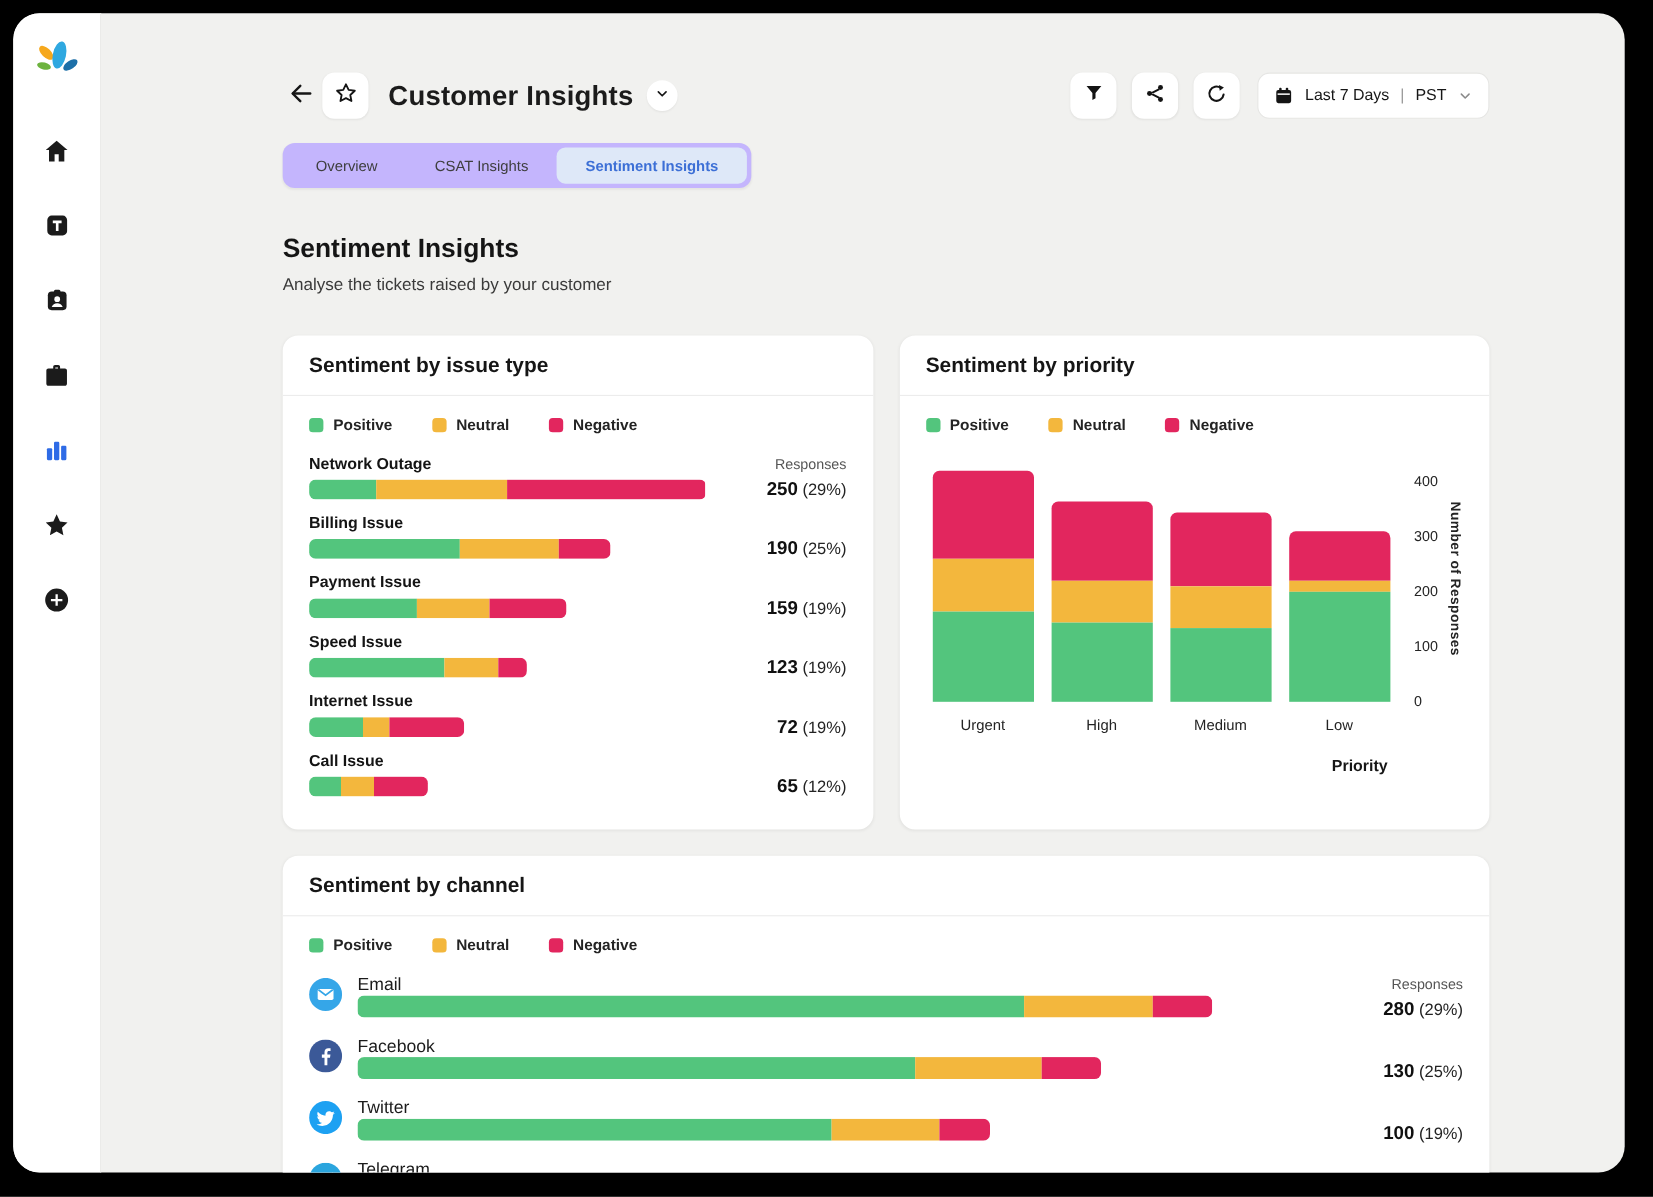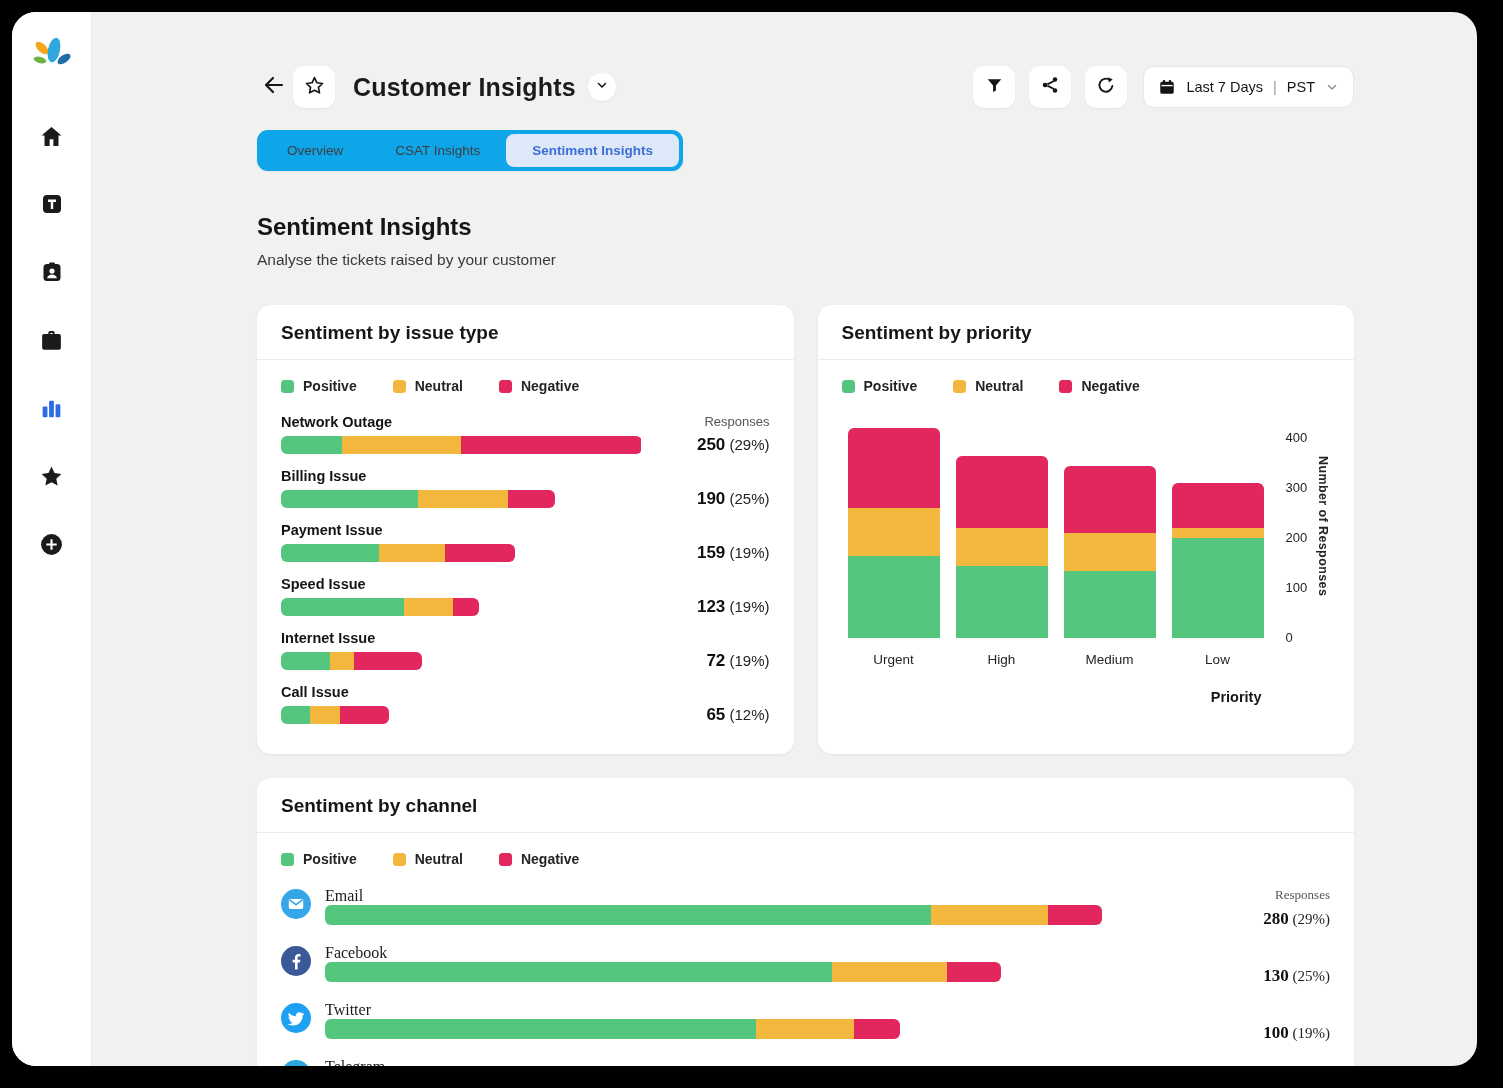--- a/index.html
+++ b/index.html
@@ -31,21 +31,21 @@
   .title-chev { width:28px; height:28px; background:#fff; border-radius:50%;
                 display:flex; align-items:center; justify-content:center; margin-left:12px; cursor:pointer;
                 box-shadow:0 1px 2px rgba(0,0,0,.06); }
   .datechip { height:42px; background:#fff; border:1px solid #e6e6e4; border-radius:11px;
               display:flex; align-items:center; padding:0 14px; margin-left:16px; cursor:pointer;
               font-size:14.5px; font-weight:500; color:#161616; }
   .datechip .cal { margin-right:10px; display:flex; }
   .datechip .pipe { color:#9a9a9a; margin:0 10px; font-weight:400; }
   .datechip .chev { margin-left:10px; display:flex; }
 
-  .tabs { display:inline-flex; background:#0ea5e9; border-radius:11px; padding:4px; margin-top:22px;
+  .tabs { display:inline-flex; background:#c4b5fd; border-radius:11px; padding:4px; margin-top:22px;
           box-shadow:0 1px 2px rgba(0,0,0,.05); }
   .tab { padding:9px 26px; font-size:13.5px; font-weight:500; color:#3e3e3e; border-radius:8px; cursor:pointer; }
   .tab.active { background:#DEE8F8; color:#3C6FD6; font-weight:600; }
 
   .section-title { font-size:24px; font-weight:700; margin-top:42px; color:#151515; }
   .section-sub { font-size:15.5px; color:#3a3a3a; margin-top:10px; }
 
   .cards-row { display:flex; gap:24px; margin-top:36px; }
   .card { background:#fff; border-radius:14px; box-shadow:0 1px 3px rgba(0,0,0,.06); overflow:hidden; }
   .card.half { flex:1; }
@@ -64,21 +64,21 @@
   .hrow .rlabel { font-size:14.5px; font-weight:700; color:#141414; margin-bottom:6px; }
   .hbar { height:18px; border-radius:6px; overflow:hidden; display:flex; }
   .chan .hbar { height:20px; }
   .hseg { height:100%; }
   .vcell { width:128px; text-align:right; display:flex; flex-direction:column; justify-content:flex-start; }
   .chan .vcell { width:160px; }
   .resp-hd { font-size:13px; color:#555; margin-bottom:5px; }
   .vval { font-size:15px; color:#232323; margin-top:1px; }
   .vval .num { font-size:17px; font-weight:700; color:#101010; }
 
-  .chan-row { display:flex; margin-bottom:15px;font-family:Liberation Serif, serif; }
+  .chan-row { display:flex; margin-bottom:15px; }
   .chan-ic { width:30px; height:30px; margin-right:14px; flex:0 0 auto; margin-top:2px; }
 
   
   .pwrap { display:flex; padding-left:6px; }
   .pbars { display:flex; align-items:flex-end; gap:16px; height:224px; }
   .pcol { width:92px; display:flex; flex-direction:column-reverse; }
   .pseg { width:100%; }
   .pseg.top { border-radius:6px 6px 0 0; }
   .pyaxis { position:relative; width:34px; height:224px; margin-left:22px; }
   .ptick { position:absolute; left:0; font-size:13px; color:#242424; }

